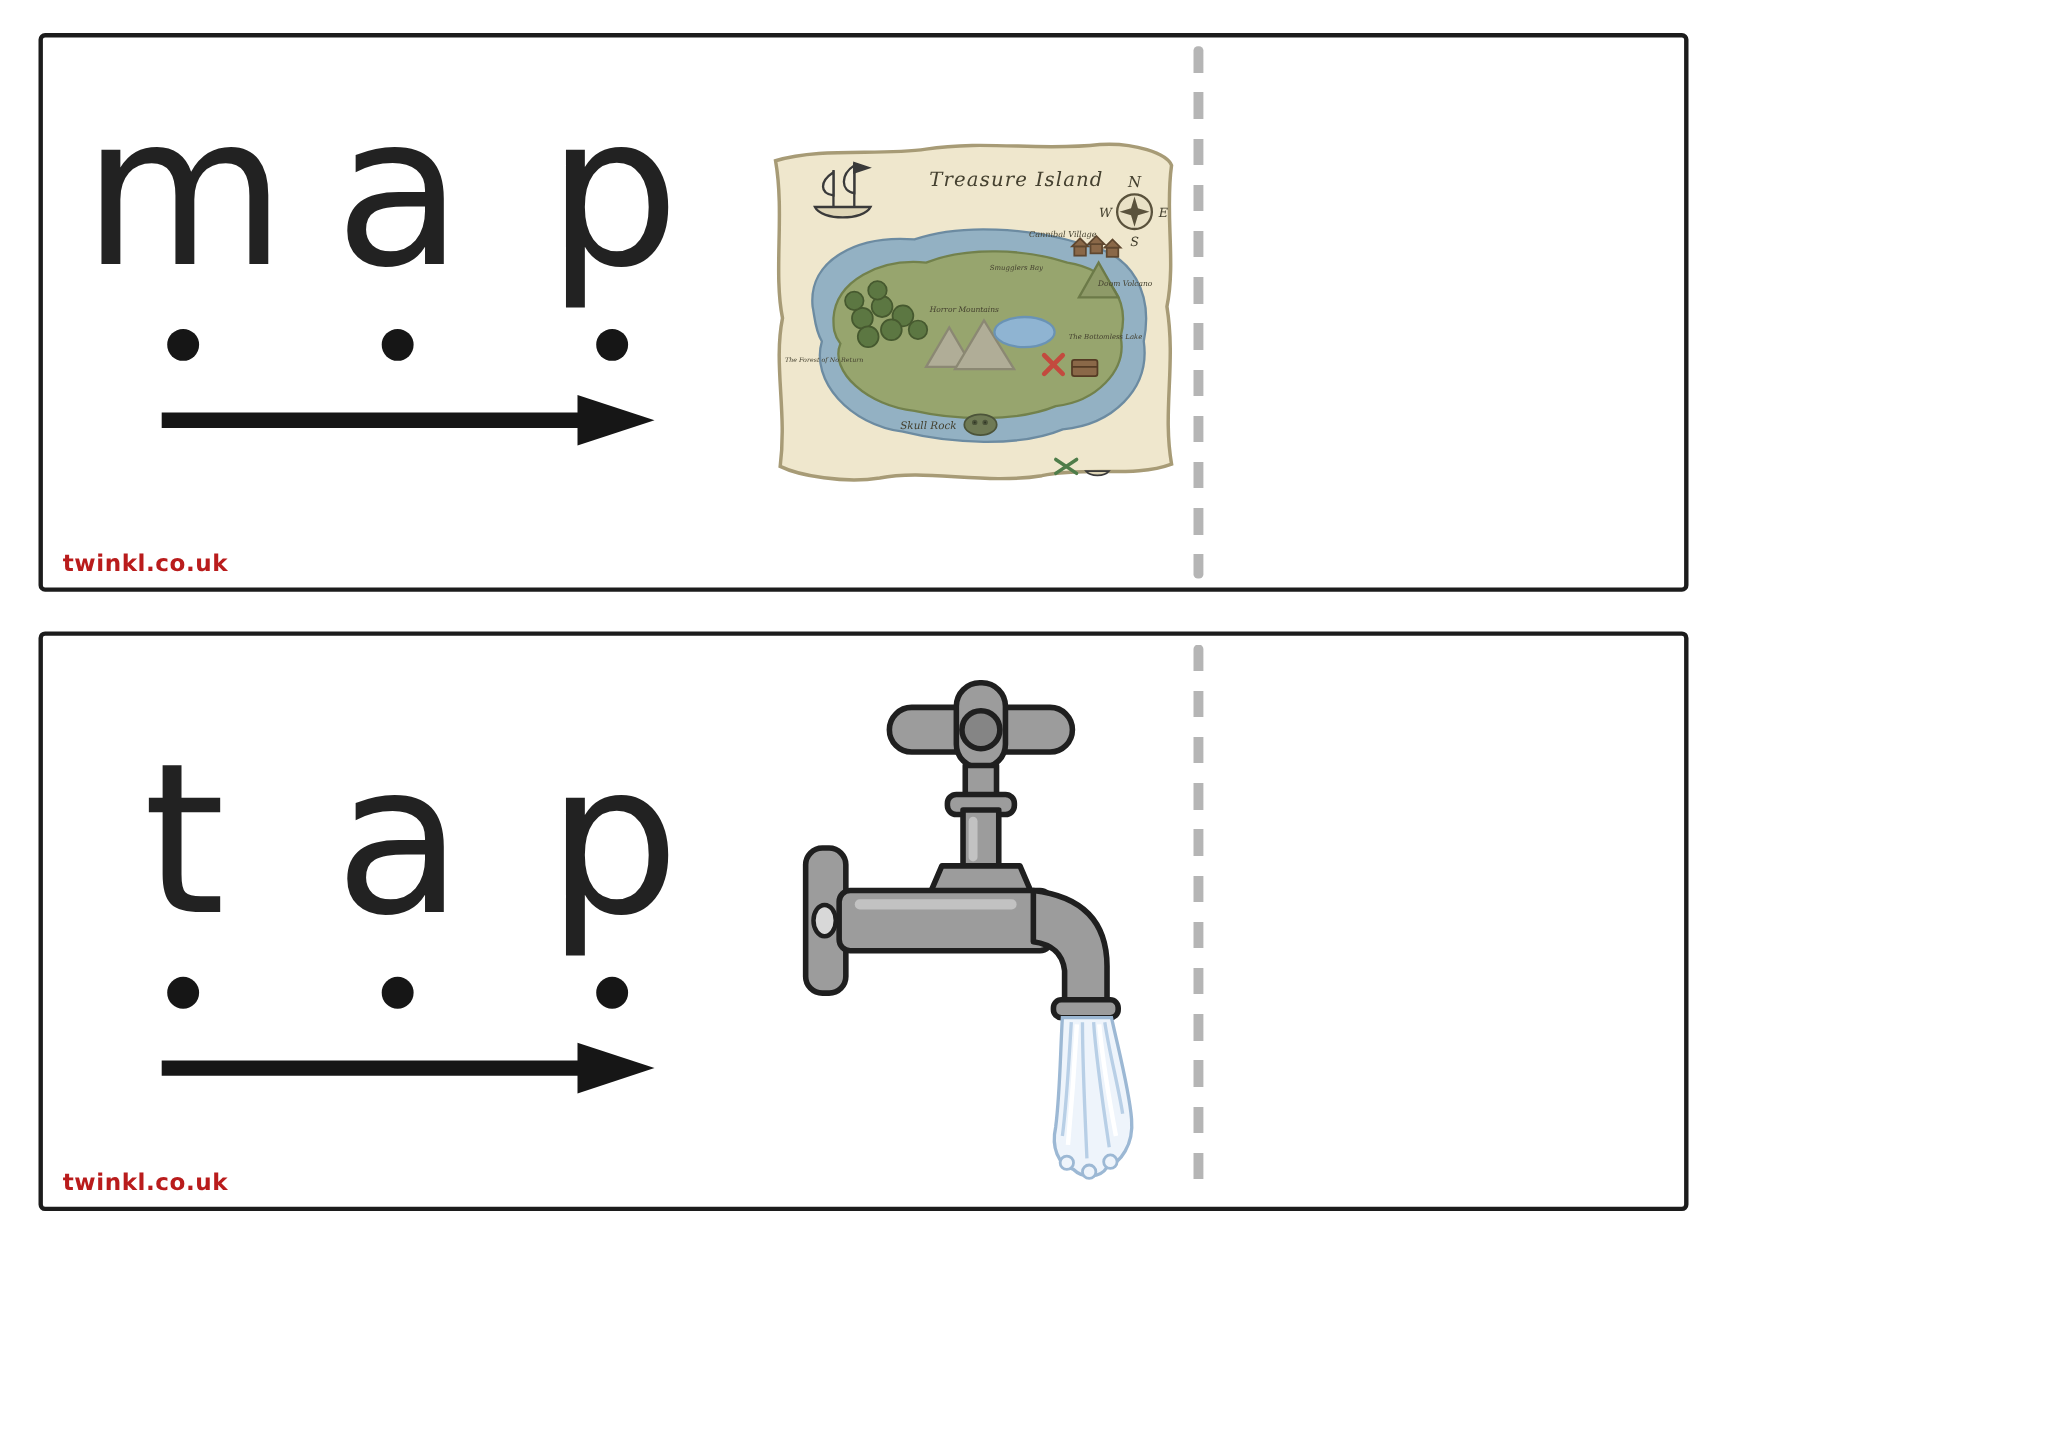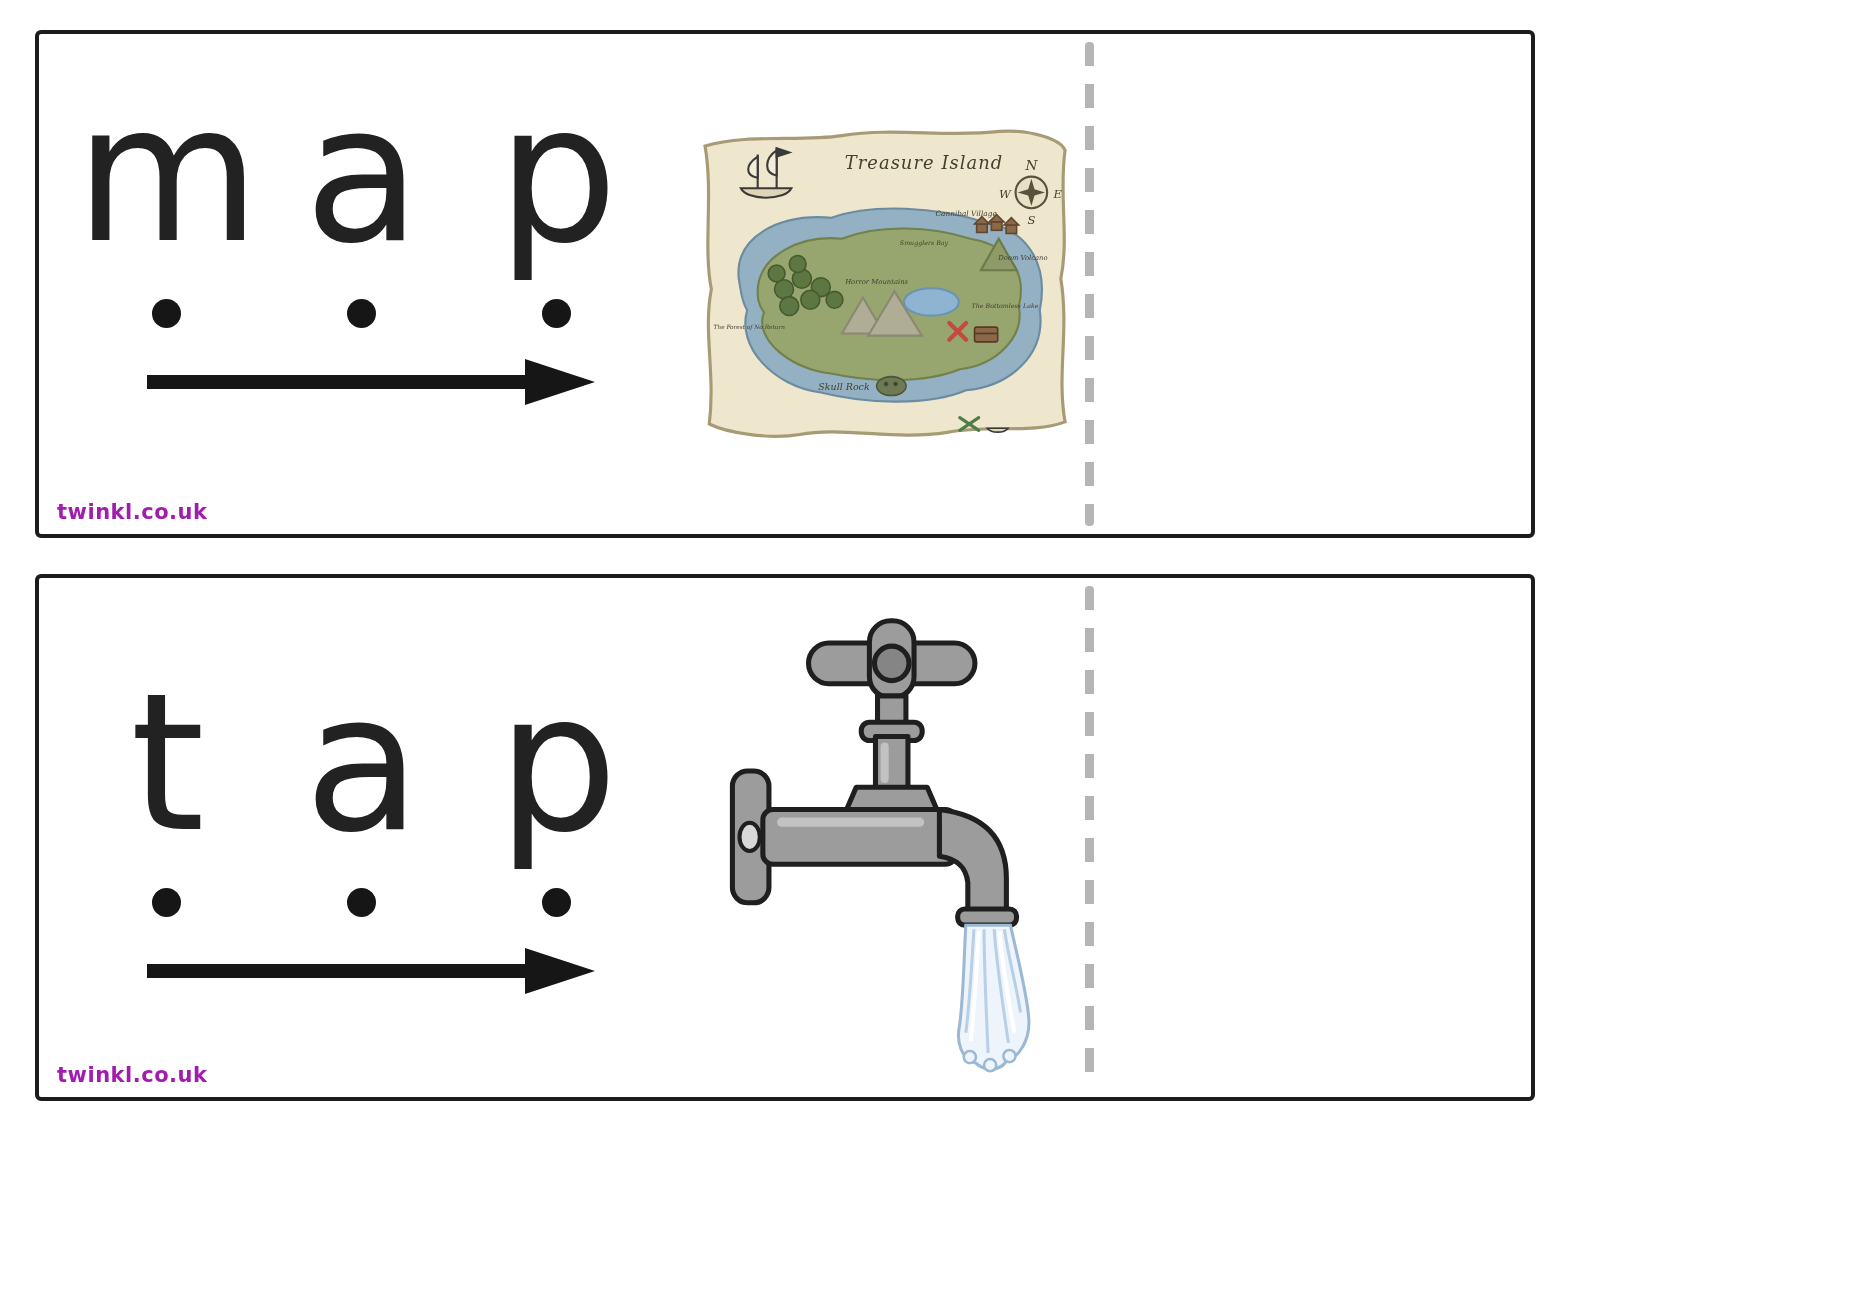--- a/index.html
+++ b/index.html
@@ -59,21 +59,21 @@
     border-radius: 50%;
   }
   .blend-arrow { margin: 26px 0 0 72px; display: block; }
 
   .watermark {
     position: absolute;
     left: 18px;
     bottom: 10px;
     font-size: 21px;
     font-weight: bold;
-    color: #a21caf;
+    color: #b91c1c;
     letter-spacing: 0.5px;
   }
 
   .illustration { position: absolute; }
   #card-map .illustration { left: 645px; top: 80px; width: 400px; height: 340px; }
   #card-tap .illustration { left: 665px; top: 28px; width: 345px; height: 478px; }
 
   .map-label {
     font-family: "DejaVu Serif", "Liberation Serif", serif;
     font-style: italic;

